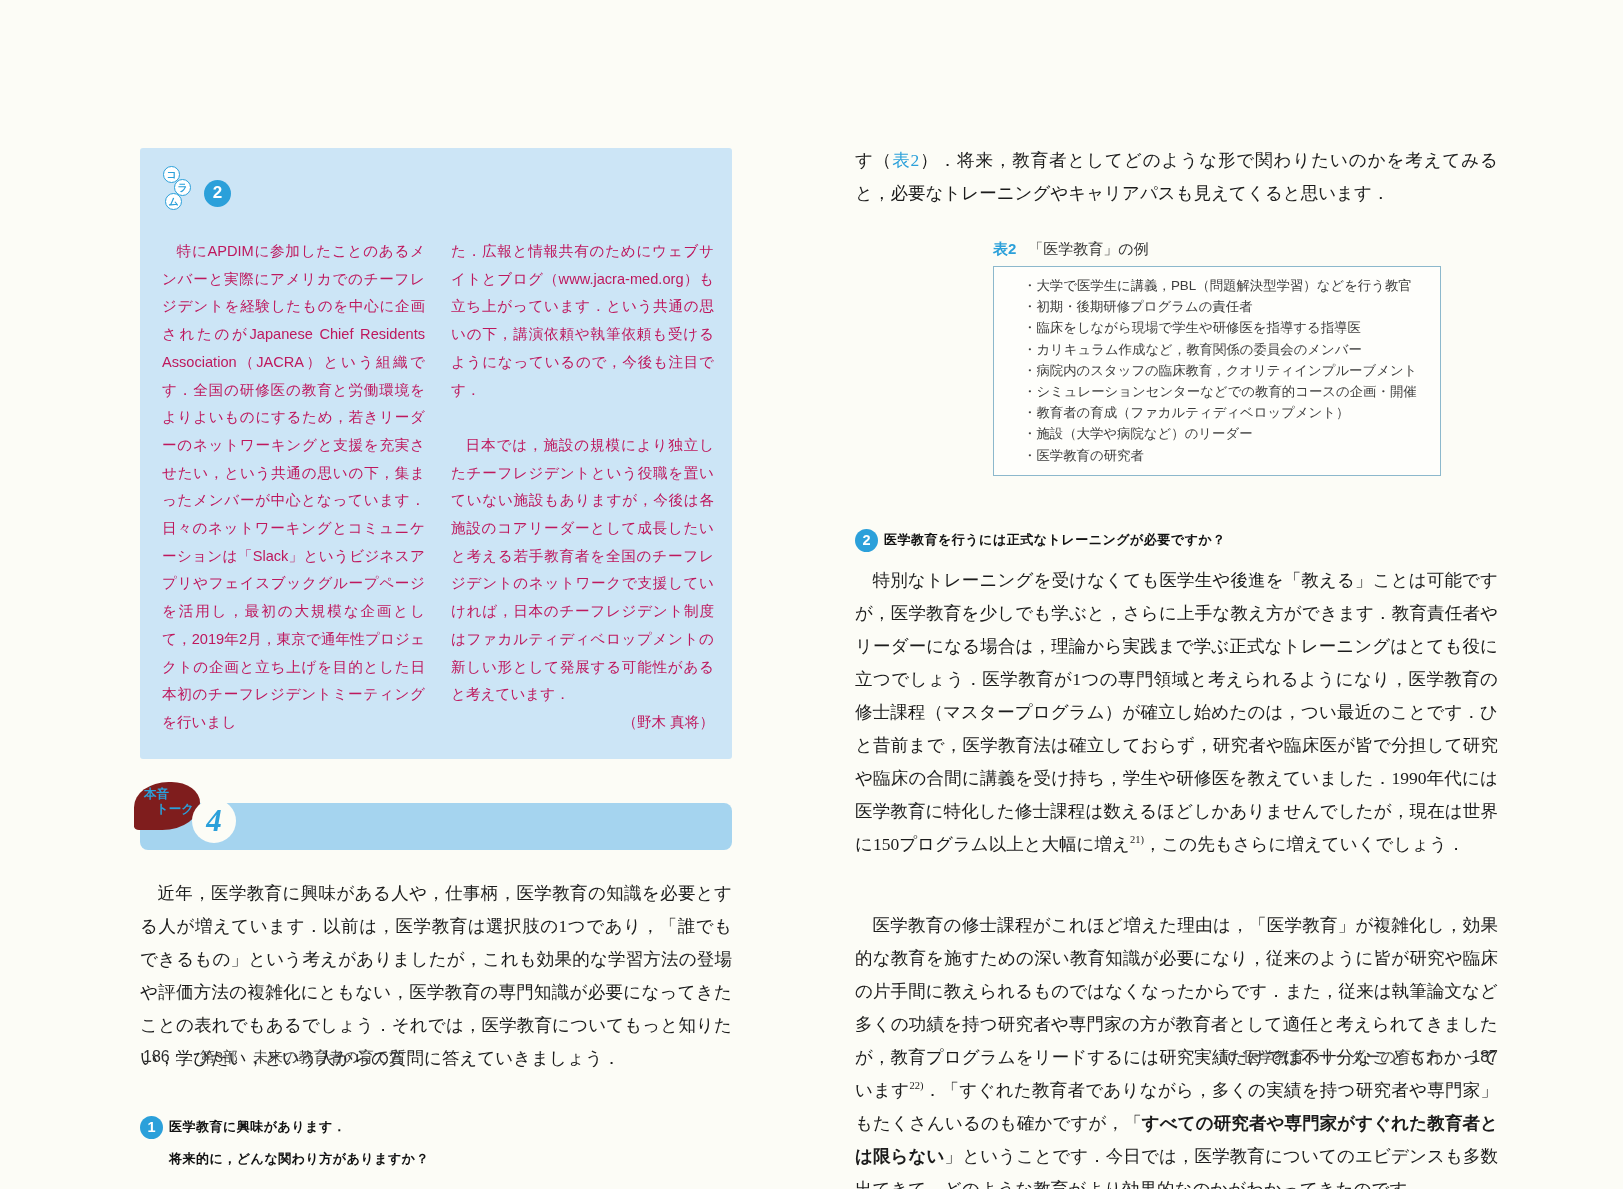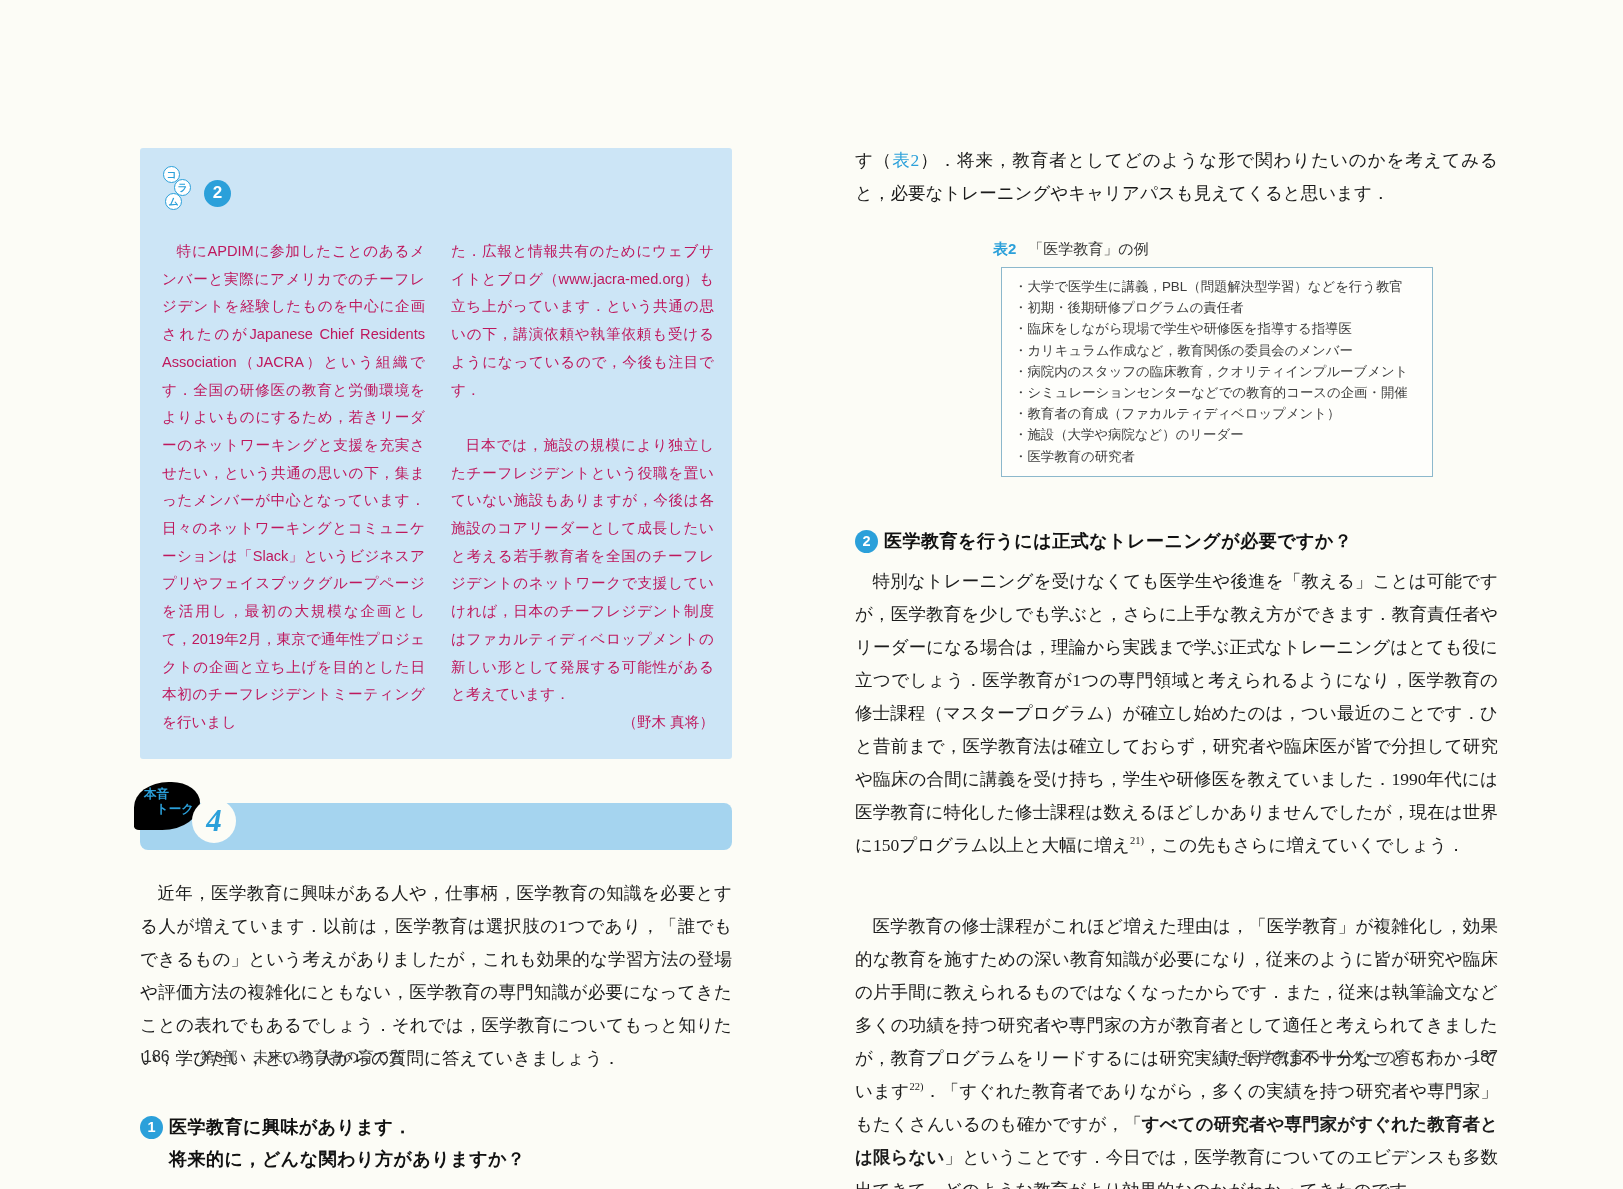--- a/index.html
+++ b/index.html
@@ -28,21 +28,21 @@
   .column-title { font-family:"Liberation Sans",sans-serif; font-weight:bold; font-size:18.5px; color:#121212; letter-spacing:0.2px; }
   .column-cols { display:flex; gap:26px; padding:0 2px 0 4px; }
   .ccol { width:266px; }
   .col-text { margin:0; font-family:"Liberation Sans",sans-serif; font-size:14.6px; line-height:27.7px; color:#be185d; text-align:justify; }
   .gap-top { margin-top:27.7px; }
   .signature { text-align:right; }
   .indent { text-indent:1em; }
 
   
   .section-bar { position:relative; margin-top:44px; height:47px; background:#a5d4ef; border-radius:8px; }
-  .talk-bubble { position:absolute; left:-6px; top:-21px; width:66px; height:48px; background:#000000;
+  .talk-bubble { position:absolute; left:-6px; top:-21px; width:66px; height:48px; background:#7f1d1d;
         border-radius:55% 45% 60% 8%;
         padding:5px 0 0 10px;
         font-family:"Liberation Sans",sans-serif; font-weight:bold; color:#2ba0da; font-size:12.5px; line-height:15px; }
   .talk-bubble .b2 { display:block; margin-left:12px; }
   .sec-num-wrap { position:absolute; left:52px; top:-4px; width:44px; height:44px; background:#fcfcf6; border-radius:50%;
         display:flex; align-items:center; justify-content:center; }
   .sec-num { color:#2ba0da; font-style:italic; font-weight:bold; font-size:31px; font-family:"Liberation Serif",serif; }
   .sec-title { position:absolute; left:106px; top:0; margin:0; line-height:49px; font-size:21.5px; font-weight:bold;
         color:#121212; letter-spacing:3px; }
 
@@ -52,27 +52,27 @@
   .para-gap { margin-top:48px; }
   sup { font-size:10.5px; line-height:0; vertical-align:super; }
   .bold-gothic { font-family:"Liberation Sans",sans-serif; font-weight:bold; }
   .blue-ref { color:#2ba0da; }
 
   
   .question { display:flex; gap:6px; align-items:flex-start; margin-top:36px; margin-bottom:8px; }
   .q-circle { width:23px; height:23px; border-radius:50%; background:#2ba0da; color:#fff; flex:0 0 auto; margin-top:5px;
         font-family:"Liberation Sans",sans-serif; font-weight:bold; font-size:14.5px;
         display:inline-flex; align-items:center; justify-content:center; }
-  .q-title { font-size:18px; font-weight:bold; line-height:32px; color:#111; letter-spacing:0.5px; }
+  .q-title { font-size:13px; font-weight:bold; line-height:32px; color:#111; letter-spacing:0.5px; }
 
   
   .table-block { margin:30px 0 0 138px; width:448px; }
   .table-caption { font-family:"Liberation Sans",sans-serif; font-size:15px; color:#333; margin-bottom:7px; }
   .table-label { color:#2ba0da; font-weight:bold; margin-right:12px; }
-  .table-box { list-style:none; margin:8px; padding:8px 10px 9px 12px; border:1.5px solid #8cb8cc; background:#fefefb;
+  .table-box { list-style:none; margin:0; padding:8px 10px 9px 29px; border:1.5px solid #8cb8cc; background:#fefefb;
         font-family:"Liberation Sans",sans-serif; font-size:13.4px; line-height:21.2px; color:#3d3d3d; }
   .table-box li { white-space:nowrap; }
 
   
   .footer { position:absolute; top:1048px; font-family:"Liberation Sans",sans-serif; font-size:15px; color:#3f3f3f; }
   .footer-left { left:143px; }
   .footer-right { left:855px; width:643px; text-align:right; }
   .pagenum { font-size:16px; color:#2e2e2e; }
   .footer-left .pagenum { margin-right:30px; }
   .footer-right .pagenum { margin-left:30px; }

